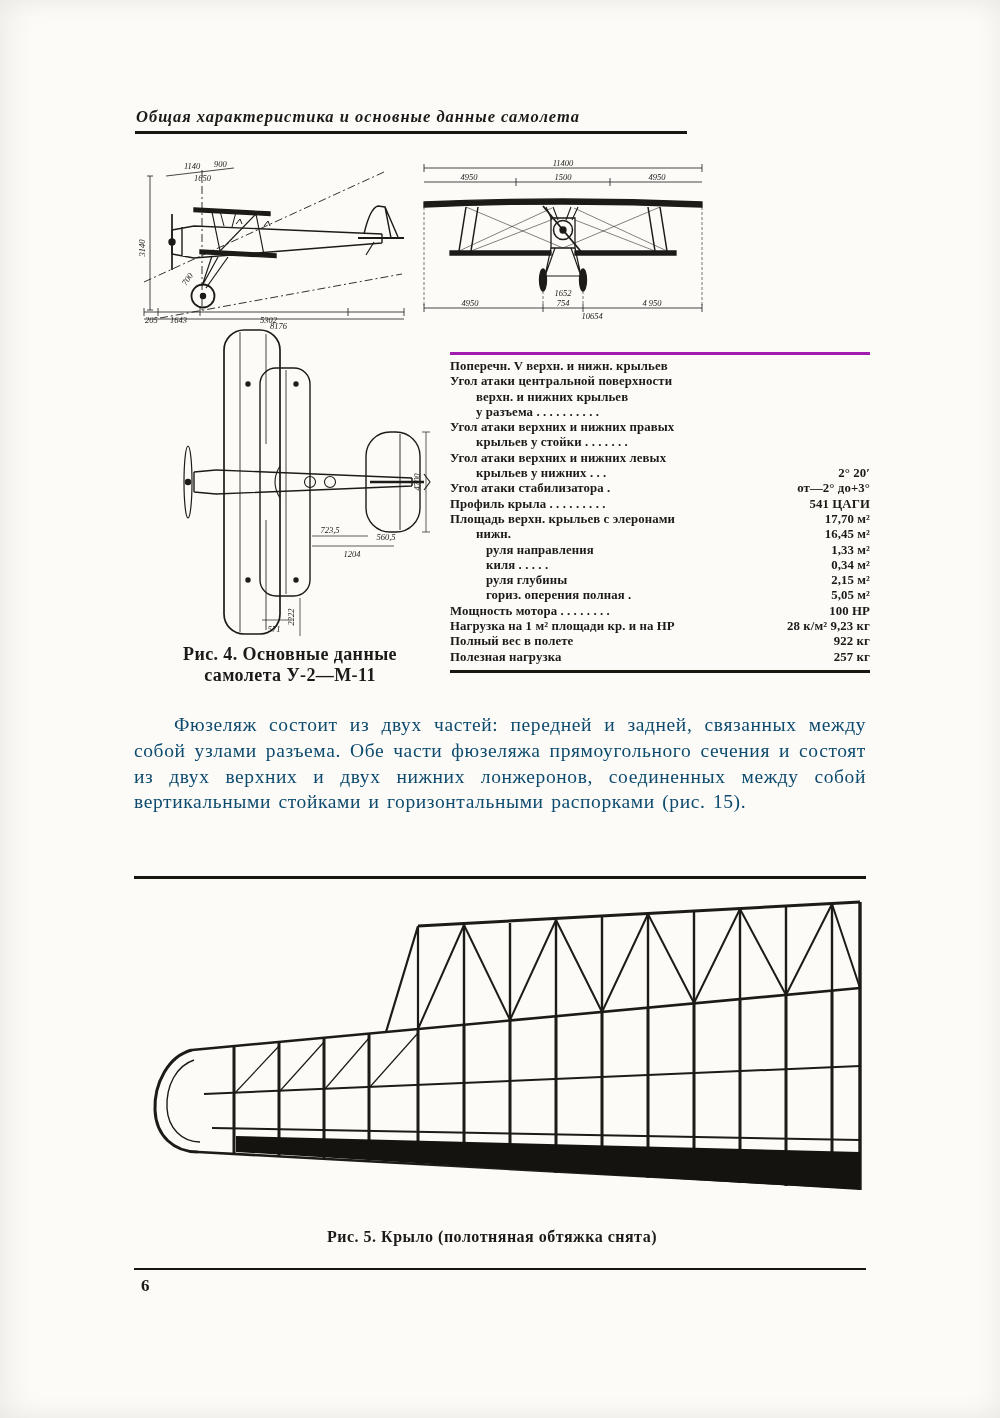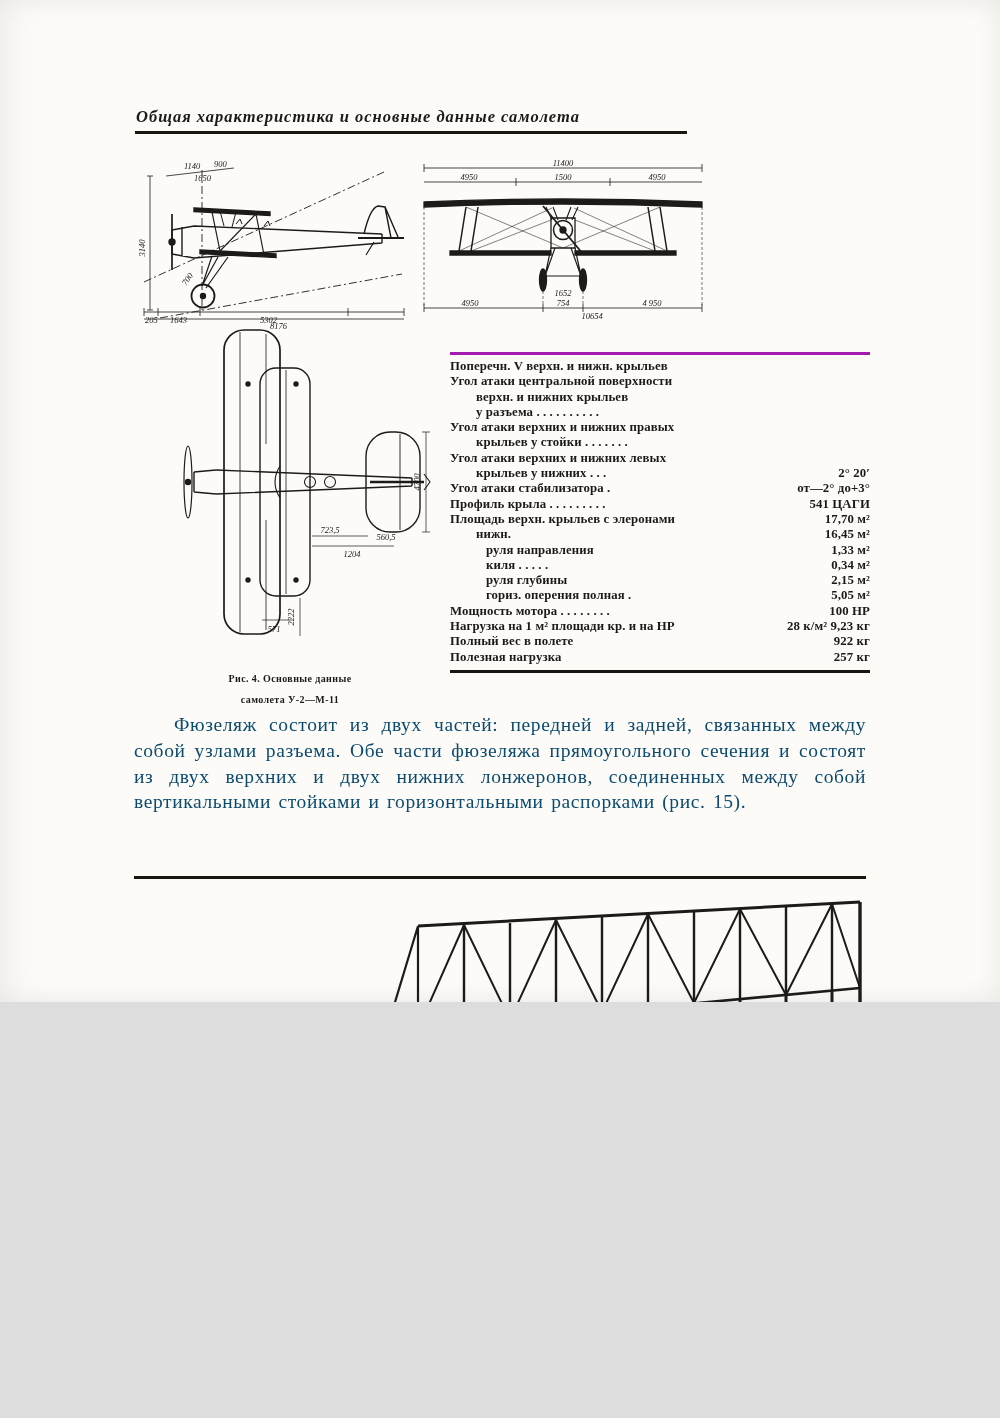--- a/index.html
+++ b/index.html
@@ -1,17 +1,17 @@
 <!DOCTYPE html>
 <html><head>
 <meta charset="utf-8">
 <style>
   html,body{margin:0;padding:0;background:#ddd;}
   .page{
-    position:relative;width:1000px;height:1002px;margin:0 auto;
+    position:relative;width:1000px;height:1418px;margin:0 auto;
     background:#fcfbf8;color:#1b1a18;overflow:hidden;
     font-family:"Liberation Serif",serif;
     box-shadow:inset 12px 0 30px rgba(0,0,0,.05), inset -8px 0 24px rgba(0,0,0,.04);
   }
   .rule{position:absolute;background:#17160f;}
   .hdr{
     position:absolute;left:136px;top:107px;width:620px;
     font-style:italic;font-weight:bold;font-size:16.5px;letter-spacing:1px;
   }
   .hdr-rule{left:135px;top:131px;width:552px;height:3px;}
@@ -29,21 +29,21 @@
   .spec-row{
     display:flex;justify-content:space-between;align-items:baseline;
     font-weight:bold;font-size:12.8px;line-height:15.3px;letter-spacing:.1px;
   }
   .spec-label{flex:1 1 auto;}
   .spec-value{flex:0 0 auto;text-align:right;padding-left:6px;white-space:nowrap;}
   .spec-row.ind1 .spec-label{padding-left:26px;}
   .spec-row.ind2 .spec-label{padding-left:36px;}
   .cap4{
     position:absolute;left:140px;top:644px;width:300px;text-align:center;
-    font-weight:bold;font-size:10px;line-height:21px;letter-spacing:.4px;margin-top:24px;
+    font-weight:bold;font-size:18px;line-height:21px;letter-spacing:.4px;
   }
   .para{
     position:absolute;left:134px;top:712px;width:732px;margin:0;
     font-size:19.5px;line-height:25.8px;text-align:justify;text-indent:40px;
     letter-spacing:.6px;word-spacing:2px;color:#0c4a6e;
   }
   .fig5-rule{left:134px;top:876px;width:732px;height:3px;}
   .cap5{
     position:absolute;left:126px;top:1228px;width:732px;text-align:center;
     font-weight:bold;font-size:16px;letter-spacing:.5px;

